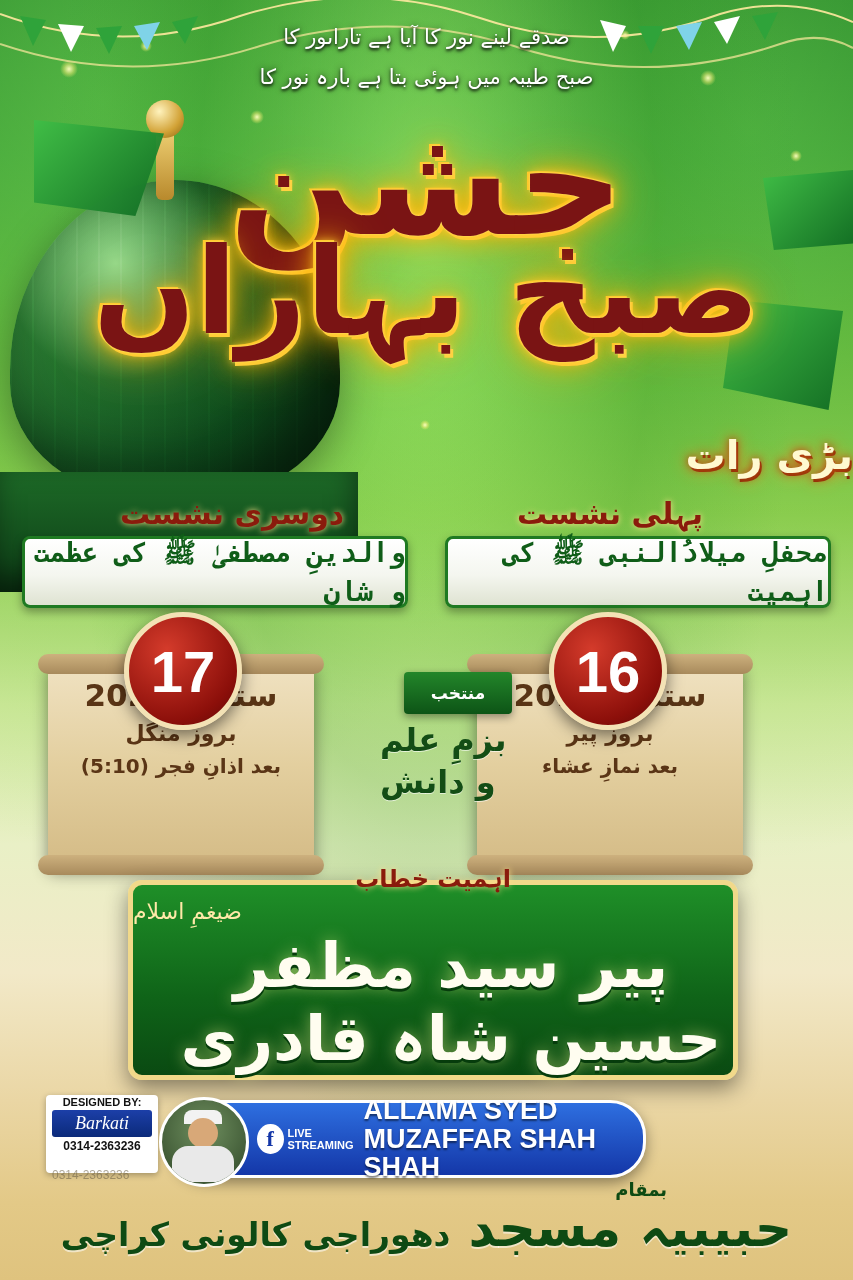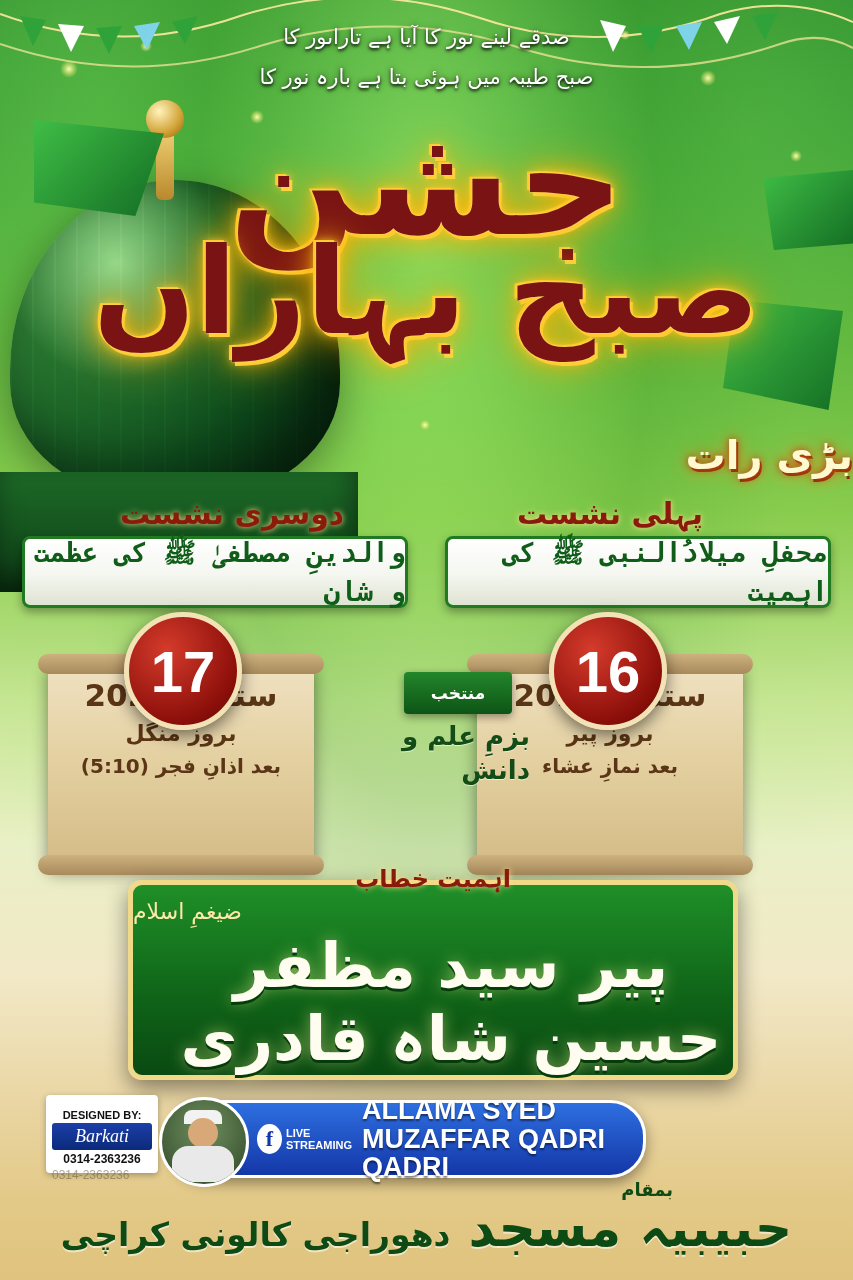--- a/index.html
+++ b/index.html
@@ -130,22 +130,22 @@
   .daybadge.right{right:186px;top:612px;}
   .daybadge.left{left:124px;top:612px;}
   .greenflag{
     position:absolute;left:404px;top:672px;width:108px;height:42px;
     background:linear-gradient(180deg,#23862a,#0d5416);
     border-radius:4px;color:#fff;direction:rtl;display:flex;align-items:center;justify-content:center;
     font-size:17px;font-family:"DejaVu Sans", sans-serif;font-weight:bold;
     box-shadow:0 3px 8px rgba(0,0,0,.4);
   }
   .mid-note{
-    position:absolute;left:380px;top:720px;width:150px;direction:rtl;text-align:right;
-    color:#134d15;font-size:26px;font-weight:bold;line-height:1.3;
+    position:absolute;left:380px;top:720px;width:150px;direction:rtl;text-align:left;
+    color:#134d15;font-size:32px;font-weight:bold;line-height:1.3;
     font-family:"DejaVu Sans", sans-serif;
     text-shadow:0 1px 0 rgba(255,255,255,.6);
   }
   
   .speaker{
     position:absolute;left:128px;top:880px;width:600px;height:190px;
     background:linear-gradient(180deg,#1f8f28 0%,#0f6318 60%,#0a4a12 100%);
     border:5px solid #f1d98a;border-radius:14px;
     box-shadow:0 8px 22px rgba(0,0,0,.45);
   }
@@ -163,21 +163,21 @@
     color:#fffdf0;font-size:62px;font-weight:bold;font-family:"DejaVu Sans", sans-serif;
     text-shadow:0 3px 0 #063c0c,0 0 16px rgba(255,255,150,.5);
     padding-left:36px;
   }
   
   .designer{
     position:absolute;left:46px;top:1095px;width:112px;height:78px;
     background:#ffffff;border-radius:4px;text-align:center;
     box-shadow:0 2px 6px rgba(0,0,0,.3);
   }
-  .designer .d1{font-size:11px;font-weight:bold;color:#111;padding-top:14px;}
+  .designer .d1{font-size:11px;font-weight:bold;color:#111;padding-top:1px;}
   .designer .d2{
     margin:2px 6px;background:linear-gradient(180deg,#1c3fa8,#0b2a7a);color:#fff;
     font-family:"Liberation Serif", serif;font-style:italic;font-size:18px;border-radius:3px;padding:3px 0;
   }
   .designer .d3{font-size:12px;font-weight:bold;color:#111;}
   
   .livebar{
     position:absolute;left:170px;top:1100px;width:470px;height:72px;
     background:linear-gradient(180deg,#2e6fe0,#1437a8);
     border:3px solid #ffffff;border-radius:36px;
@@ -203,21 +203,21 @@
     text-shadow:0 2px 2px rgba(0,0,0,.5);font-family:"Liberation Sans", sans-serif;
   }
   
   .venue{
     position:absolute;left:0;right:0;bottom:22px;text-align:center;direction:rtl;
     color:#0e4a13;font-size:52px;font-weight:bold;font-family:"DejaVu Sans", sans-serif;
     text-shadow:0 2px 0 rgba(255,255,255,.55);
   }
   .venue small{font-size:33px;}
   .venue-badge{
-    position:absolute;right:180px;bottom:80px;direction:rtl;color:#0e4a13;
+    position:absolute;right:186px;bottom:80px;direction:rtl;color:#0e4a13;
     font-size:18px;font-family:"DejaVu Sans", sans-serif;font-weight:bold;
   }
   .phone-faint{
     position:absolute;left:52px;top:1168px;color:#6b6046;font-size:12px;opacity:.55;
     font-family:"Liberation Sans", sans-serif;
   }
 </style>
 </head>
 <body>
 
@@ -317,21 +317,21 @@
       <div class="av-face"></div>
       <div class="av-body"></div>
     </div>
     <div class="fb">f</div>
     <div class="livetxt">
       <div>LIVE</div>
       <div>STREAMING</div>
     </div>
     <div class="sp-live-name">
       <div>ALLAMA SYED</div>
-      <div>MUZAFFAR QADRI QADRI</div>
+      <div>MUZAFFAR SHAH SHAH</div>
     </div>
   </div>
 
   <div class="venue-badge">بمقام</div>
   <div class="venue">
     <span>حبیبیہ مسجد</span>
     <small>دھوراجی کالونی کراچی</small>
   </div>
 
 </div>

